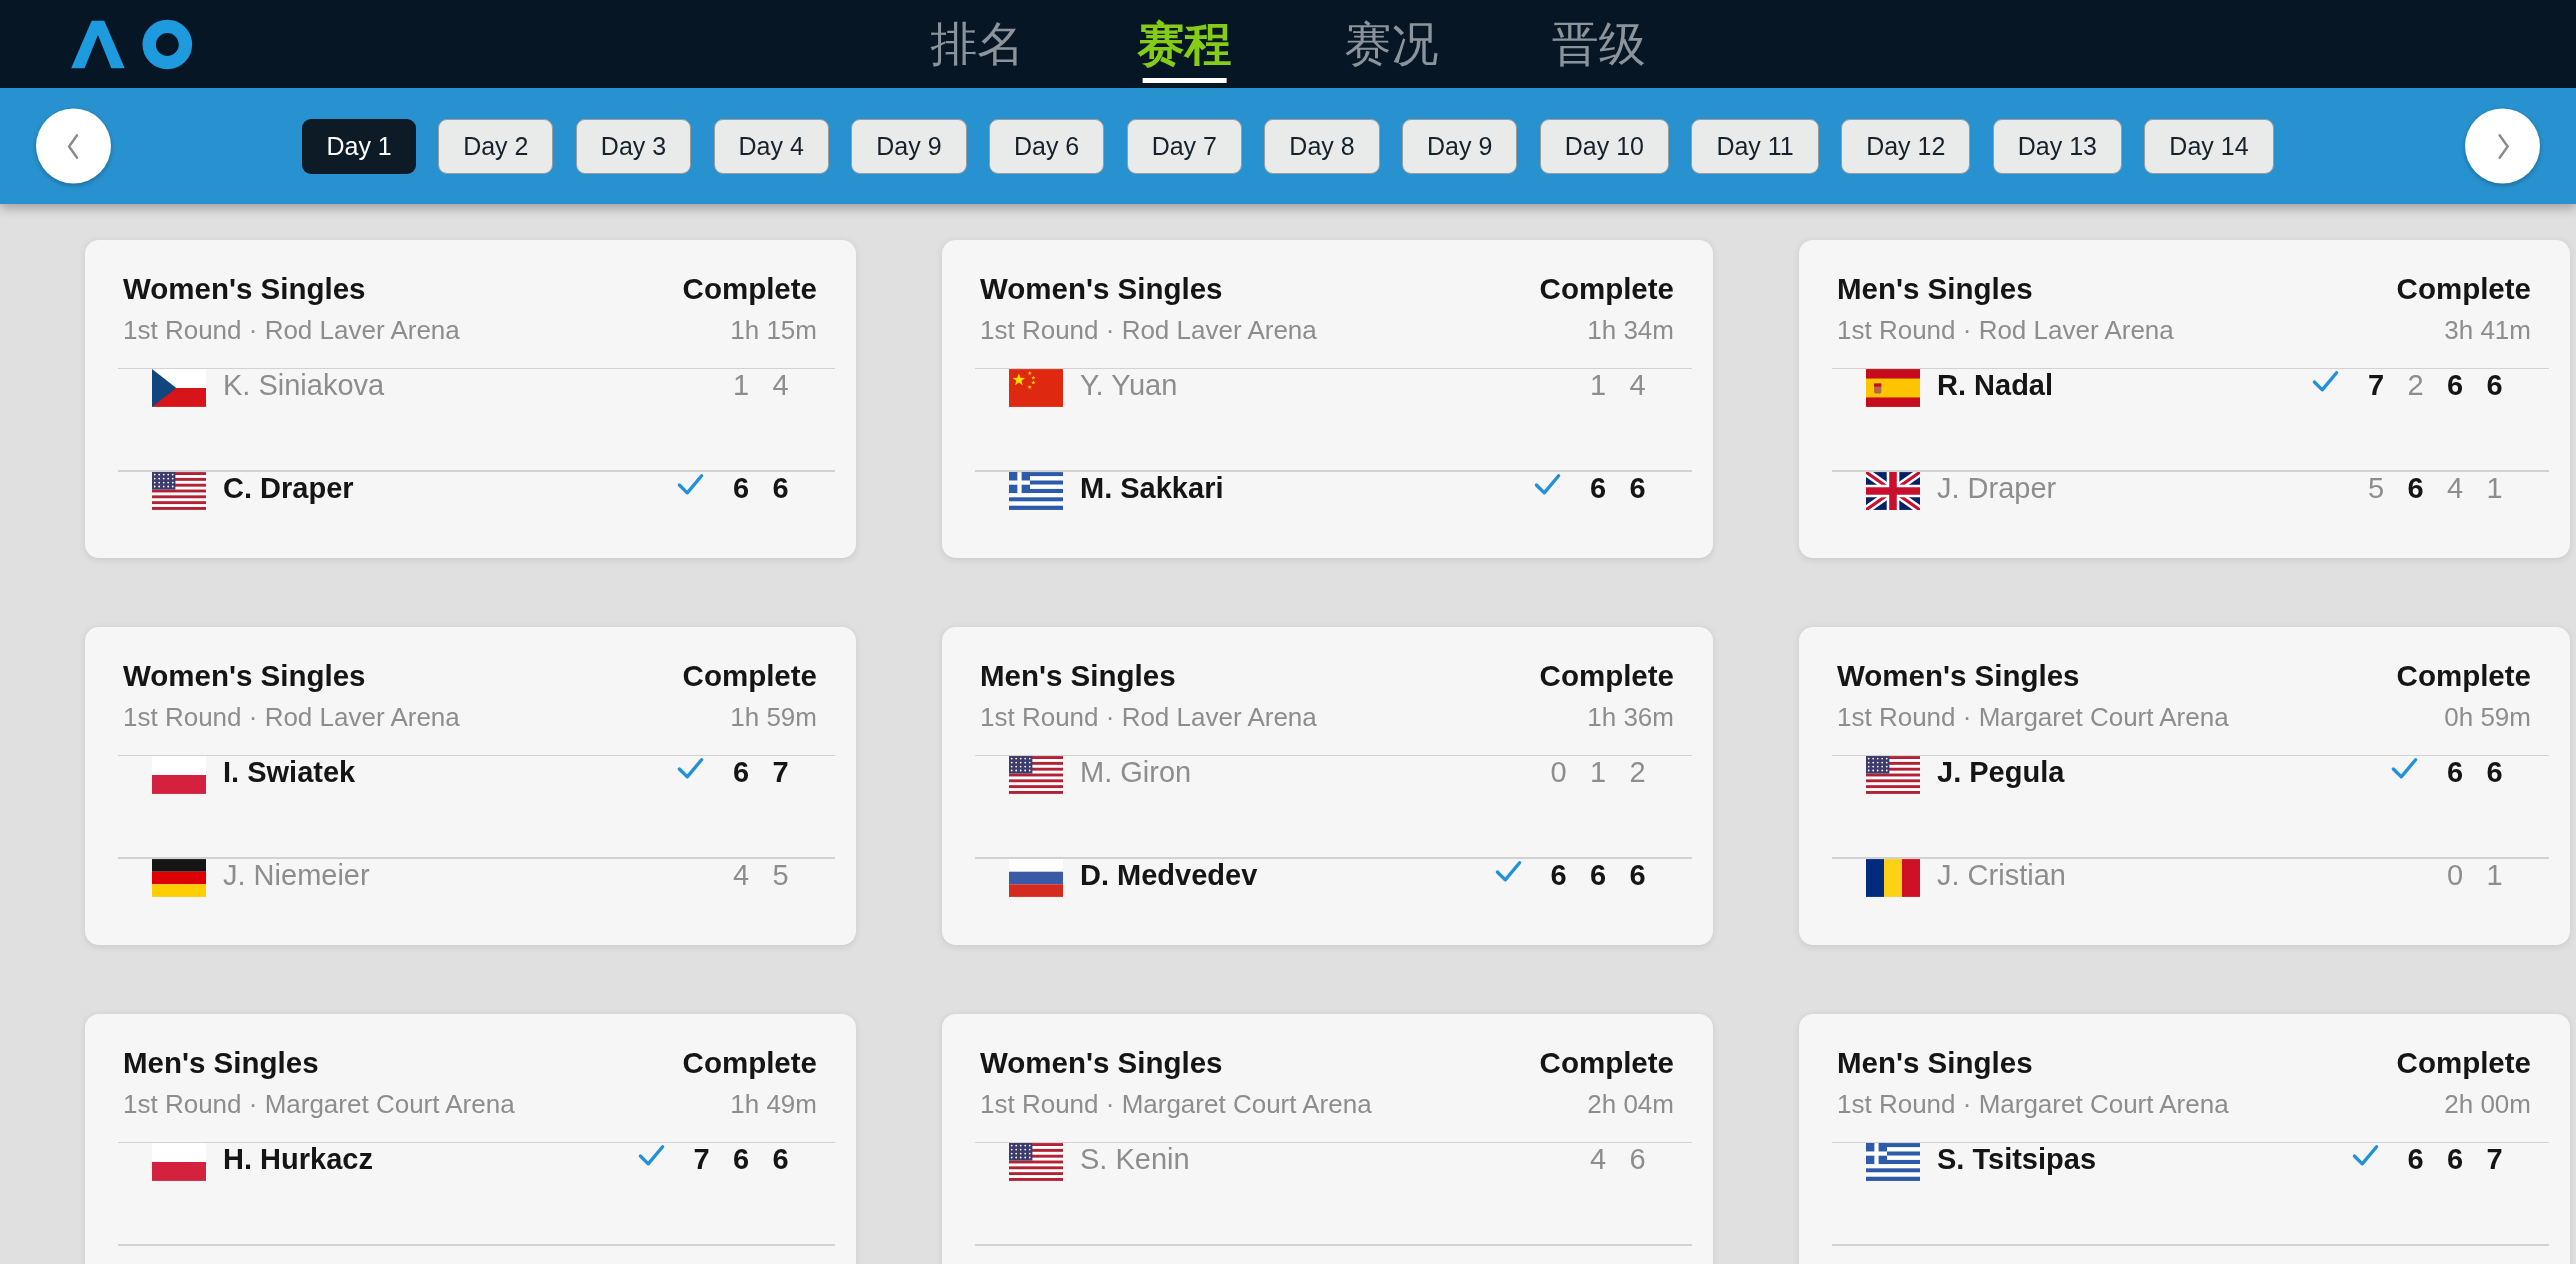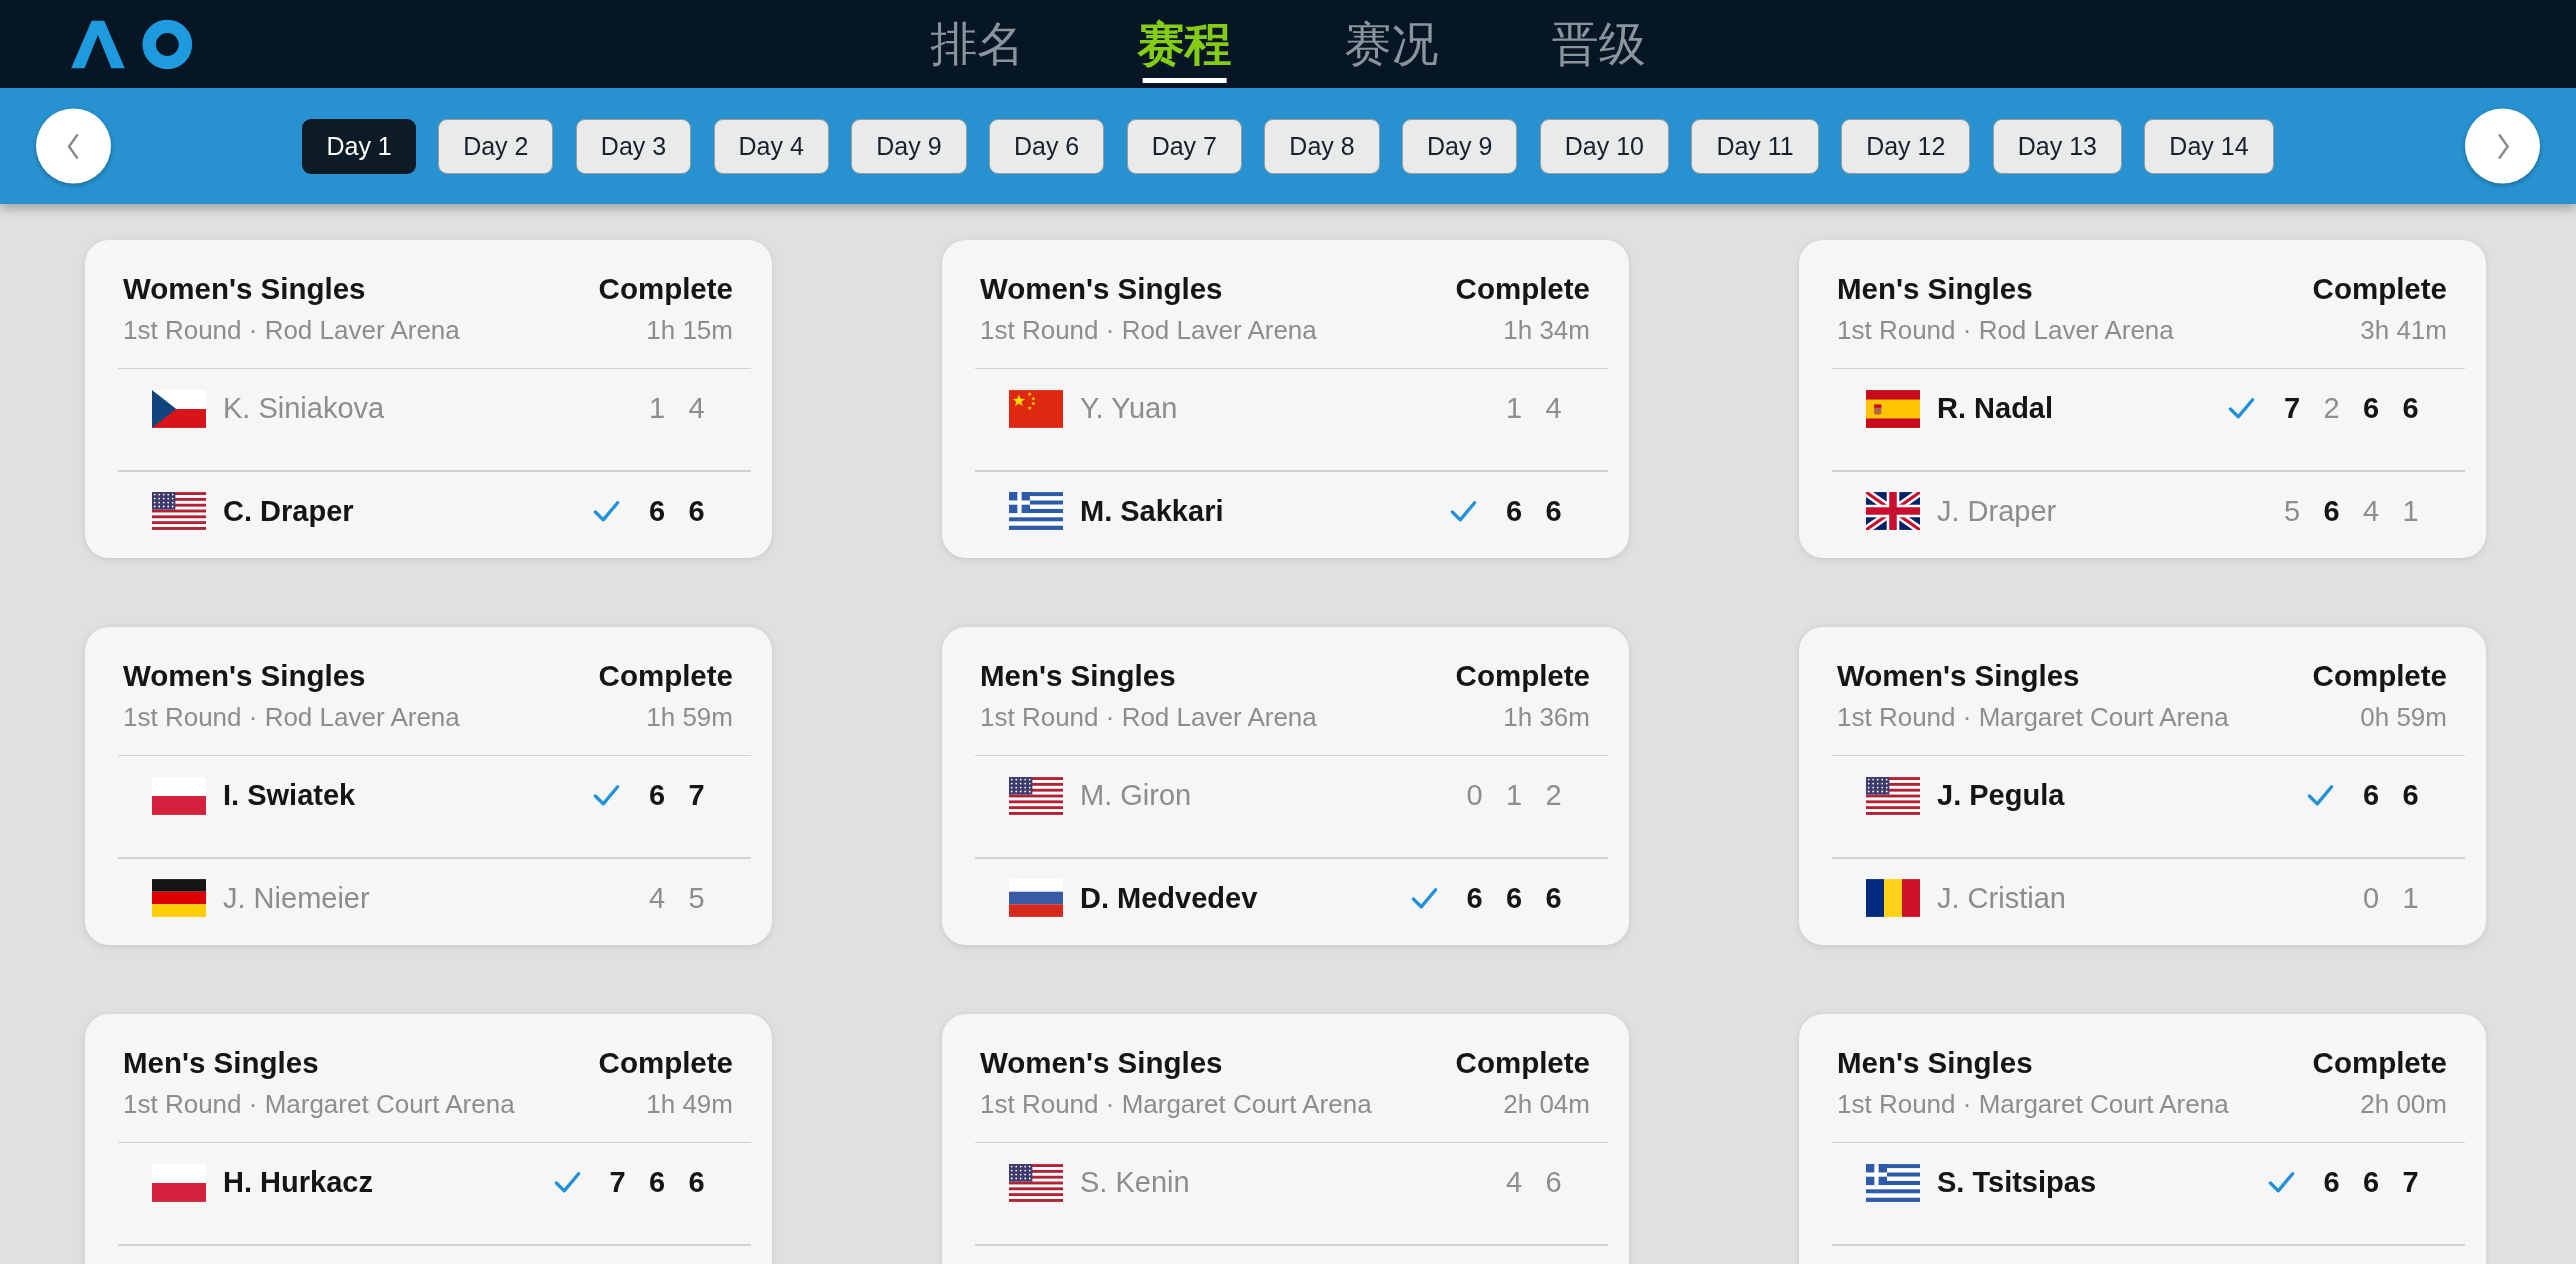--- a/index.html
+++ b/index.html
@@ -23,26 +23,26 @@
   
   .daybar{height:116px; background:var(--bar-blue); position:relative; z-index:2; display:flex; align-items:center; box-shadow:0 5.4px 10.7px rgba(0,0,0,.30);}
   .circle-btn{position:absolute; top:50%; transform:translateY(-50%); width:75px; height:75px; border-radius:50%; background:#fff; border:none; cursor:pointer; display:flex; align-items:center; justify-content:center; box-shadow:0 1.8px 5.4px rgba(0,0,0,.28);}
   .circle-btn.prev{left:36px;} .circle-btn.next{right:36px;}
   .daylist{flex:1; margin:0 170px; display:flex; justify-content:center; gap:22.4px; align-items:center; overflow:hidden;}
   .day-pill{flex-shrink:0; height:55px; padding:0 24px; border-radius:9px; font-size:25px; font-weight:500; font-family:inherit; background:#e9eaea; color:#16212b; border:1.8px solid #9b9b9b; cursor:pointer; line-height:52px;}
   .day-pill.active{background:var(--active-pill); color:#fff; border:none; line-height:55px; font-weight:500;}
 
   
   main{padding:36px 85px 0; display:grid; grid-template-columns:repeat(3,687px); column-gap:170px; row-gap:69px;}
-  .card{width:687px; height:318px; background:var(--card-bg); border-radius:24px; box-shadow:0 1.8px 7.2px rgba(0,0,0,.10); cursor:pointer; overflow:hidden;}
+  .card{width:771px; height:318px; background:var(--card-bg); border-radius:14px; box-shadow:0 1.8px 7.2px rgba(0,0,0,.10); cursor:pointer; overflow:hidden;}
   .chead{margin:32px 39px 0 38px; display:flex; justify-content:space-between; align-items:baseline;}
   .ev,.st{font-size:29.5px; font-weight:700; color:var(--text-dark);}
   .csub{margin:9px 39px 0 38px; display:flex; justify-content:space-between; font-size:26px; color:var(--text-gray);}
   .cdiv{height:1.8px; background:var(--divider); margin:21.5px 21.5px 0 33px;}
-  .player{height:79px; margin:0 21.5px 0 33px; padding:0 45px 0 34px; display:flex; align-items:center;}
+  .player{height:79px; margin:0 21.5px 0 33px; padding:0 45px 0 34px; display:flex; align-items:flex-start;}
   .flag{width:54px; height:38px; flex-shrink:0; display:inline-flex;}
   .flag svg{width:54px; height:38px; display:block;}
   .pname{margin-left:17px; font-size:29px; color:var(--text-gray); white-space:nowrap;}
   .player.win .pname{color:var(--text-dark); font-weight:700;}
   .check{margin-left:auto; display:none; align-items:center;}
   .player.win .check{display:inline-flex;}
   .scores{display:flex; gap:21.5px; margin-left:27px;}
   .player:not(.win) .scores{margin-left:auto;}
   .set{font-size:29px; color:var(--text-gray); font-weight:400; min-width:18px; text-align:center;}
   .set.won{color:var(--text-dark); font-weight:700;}

